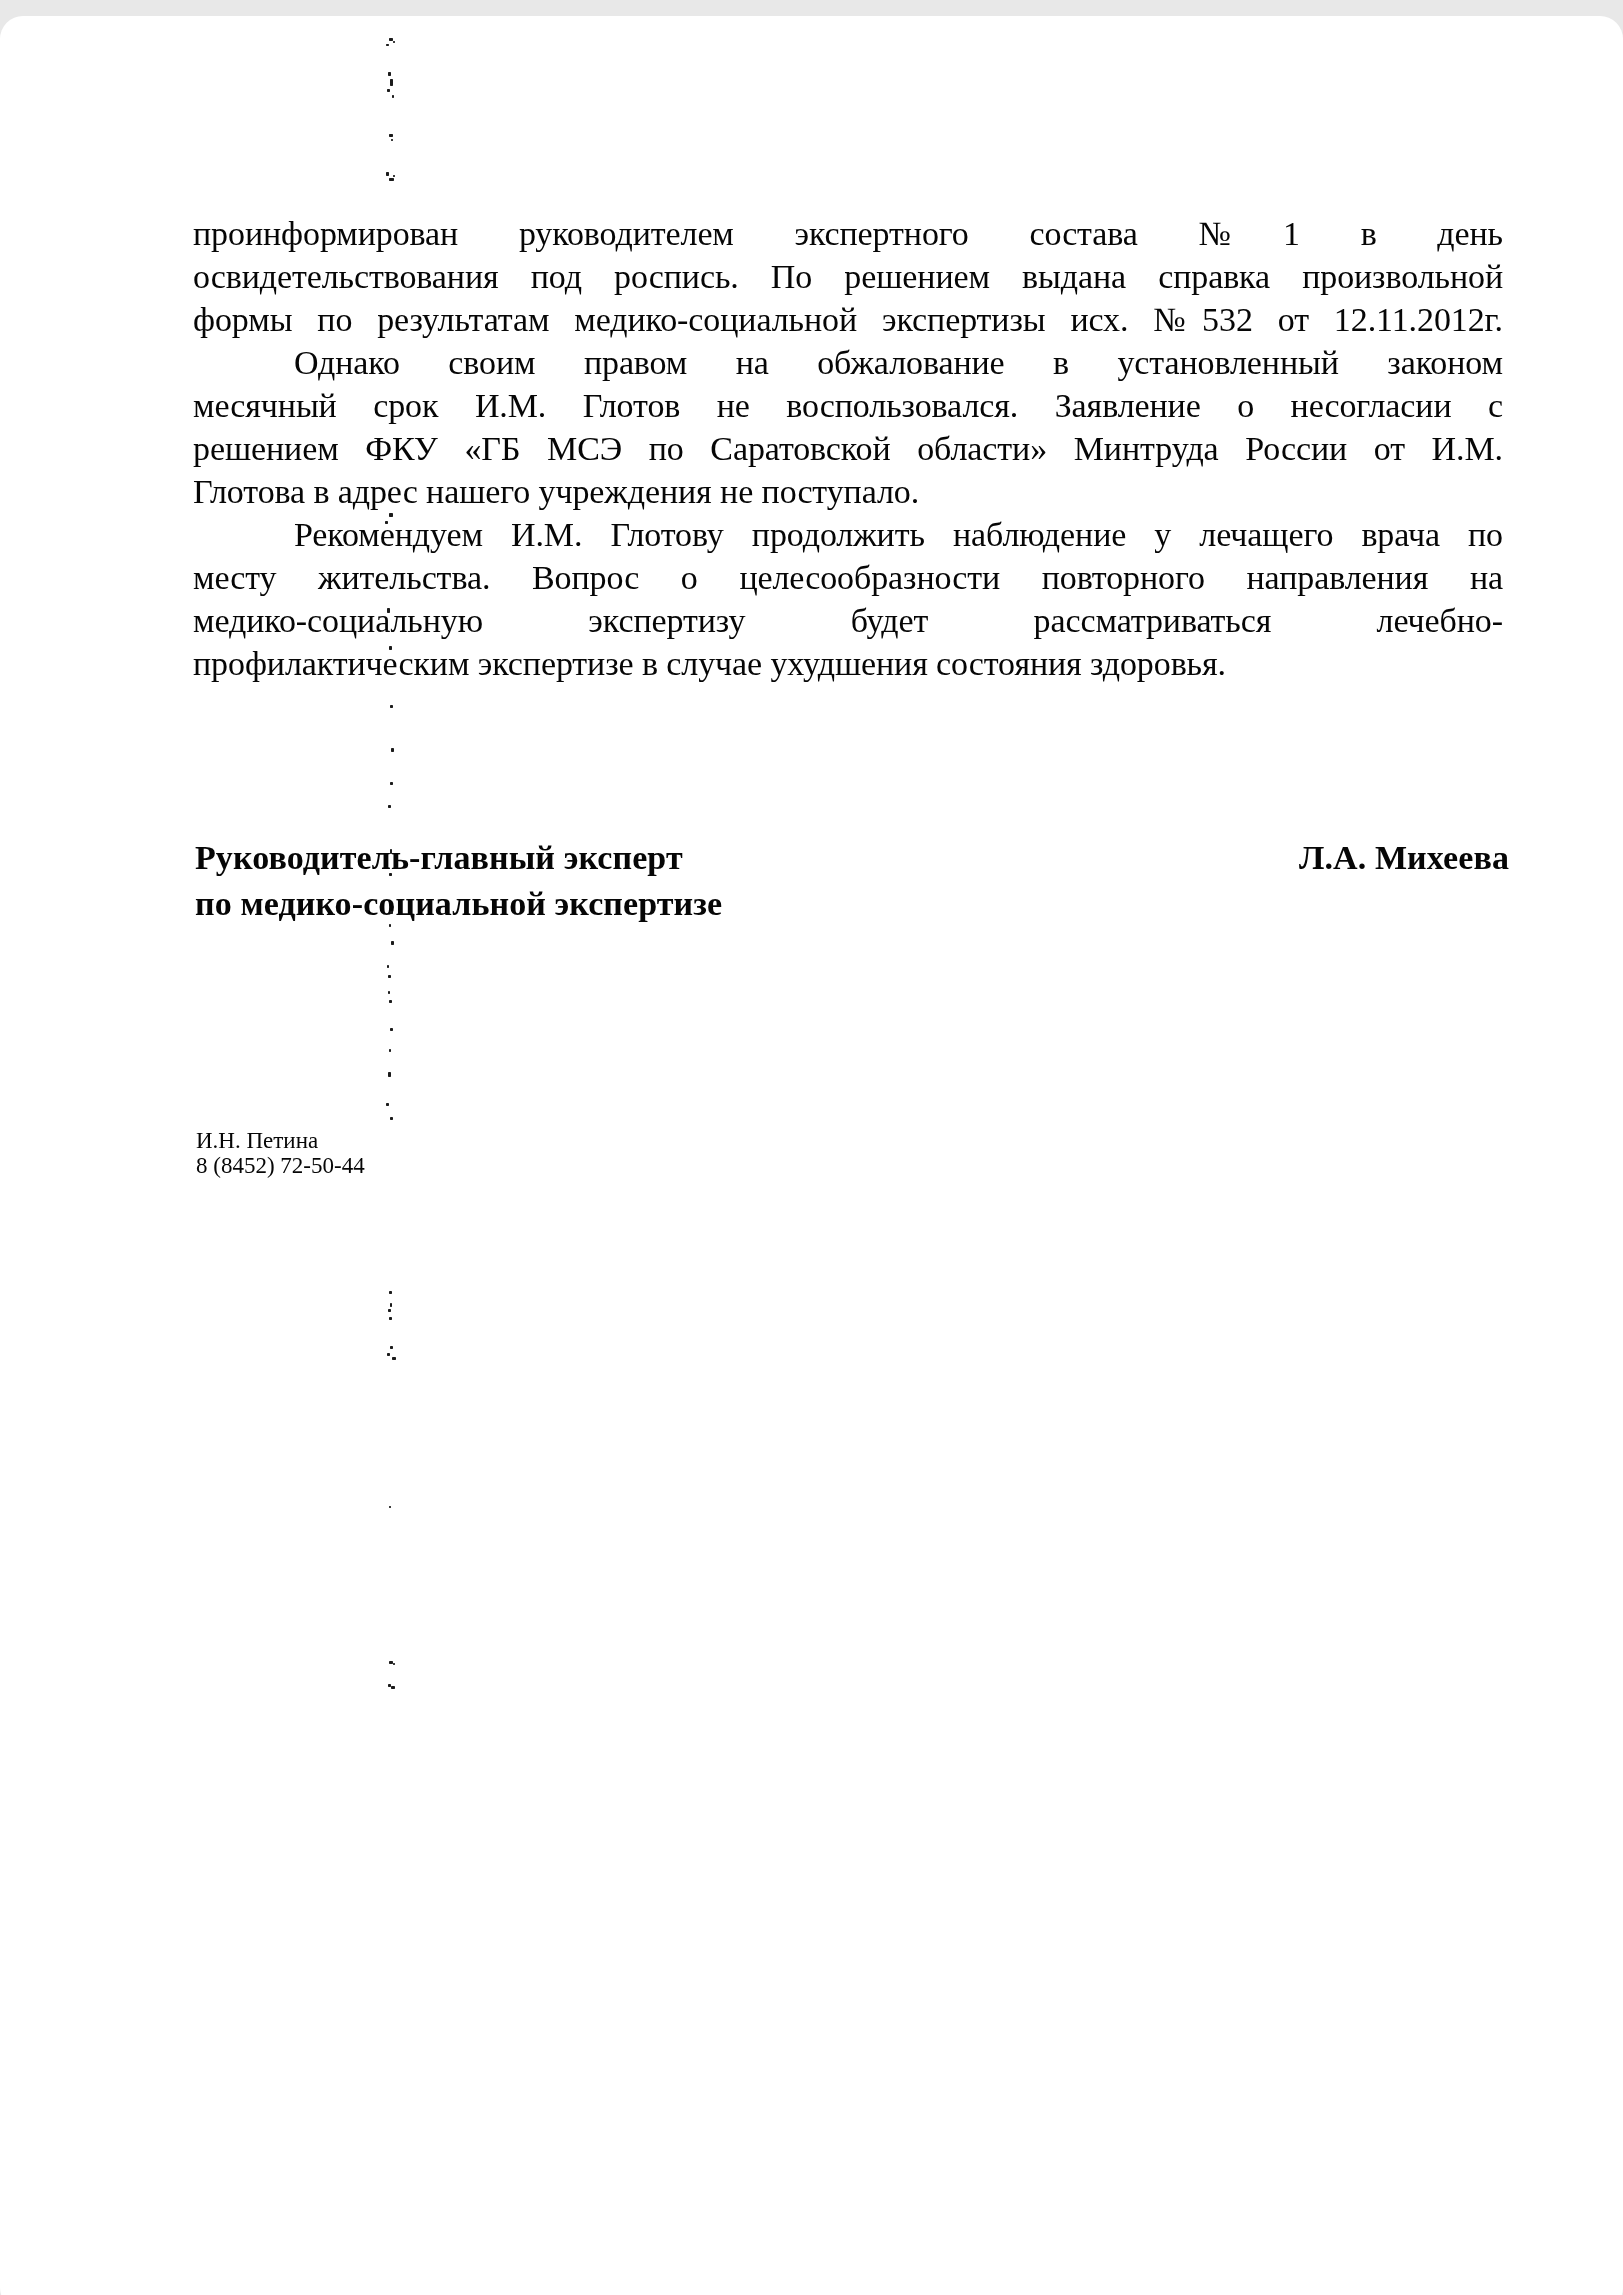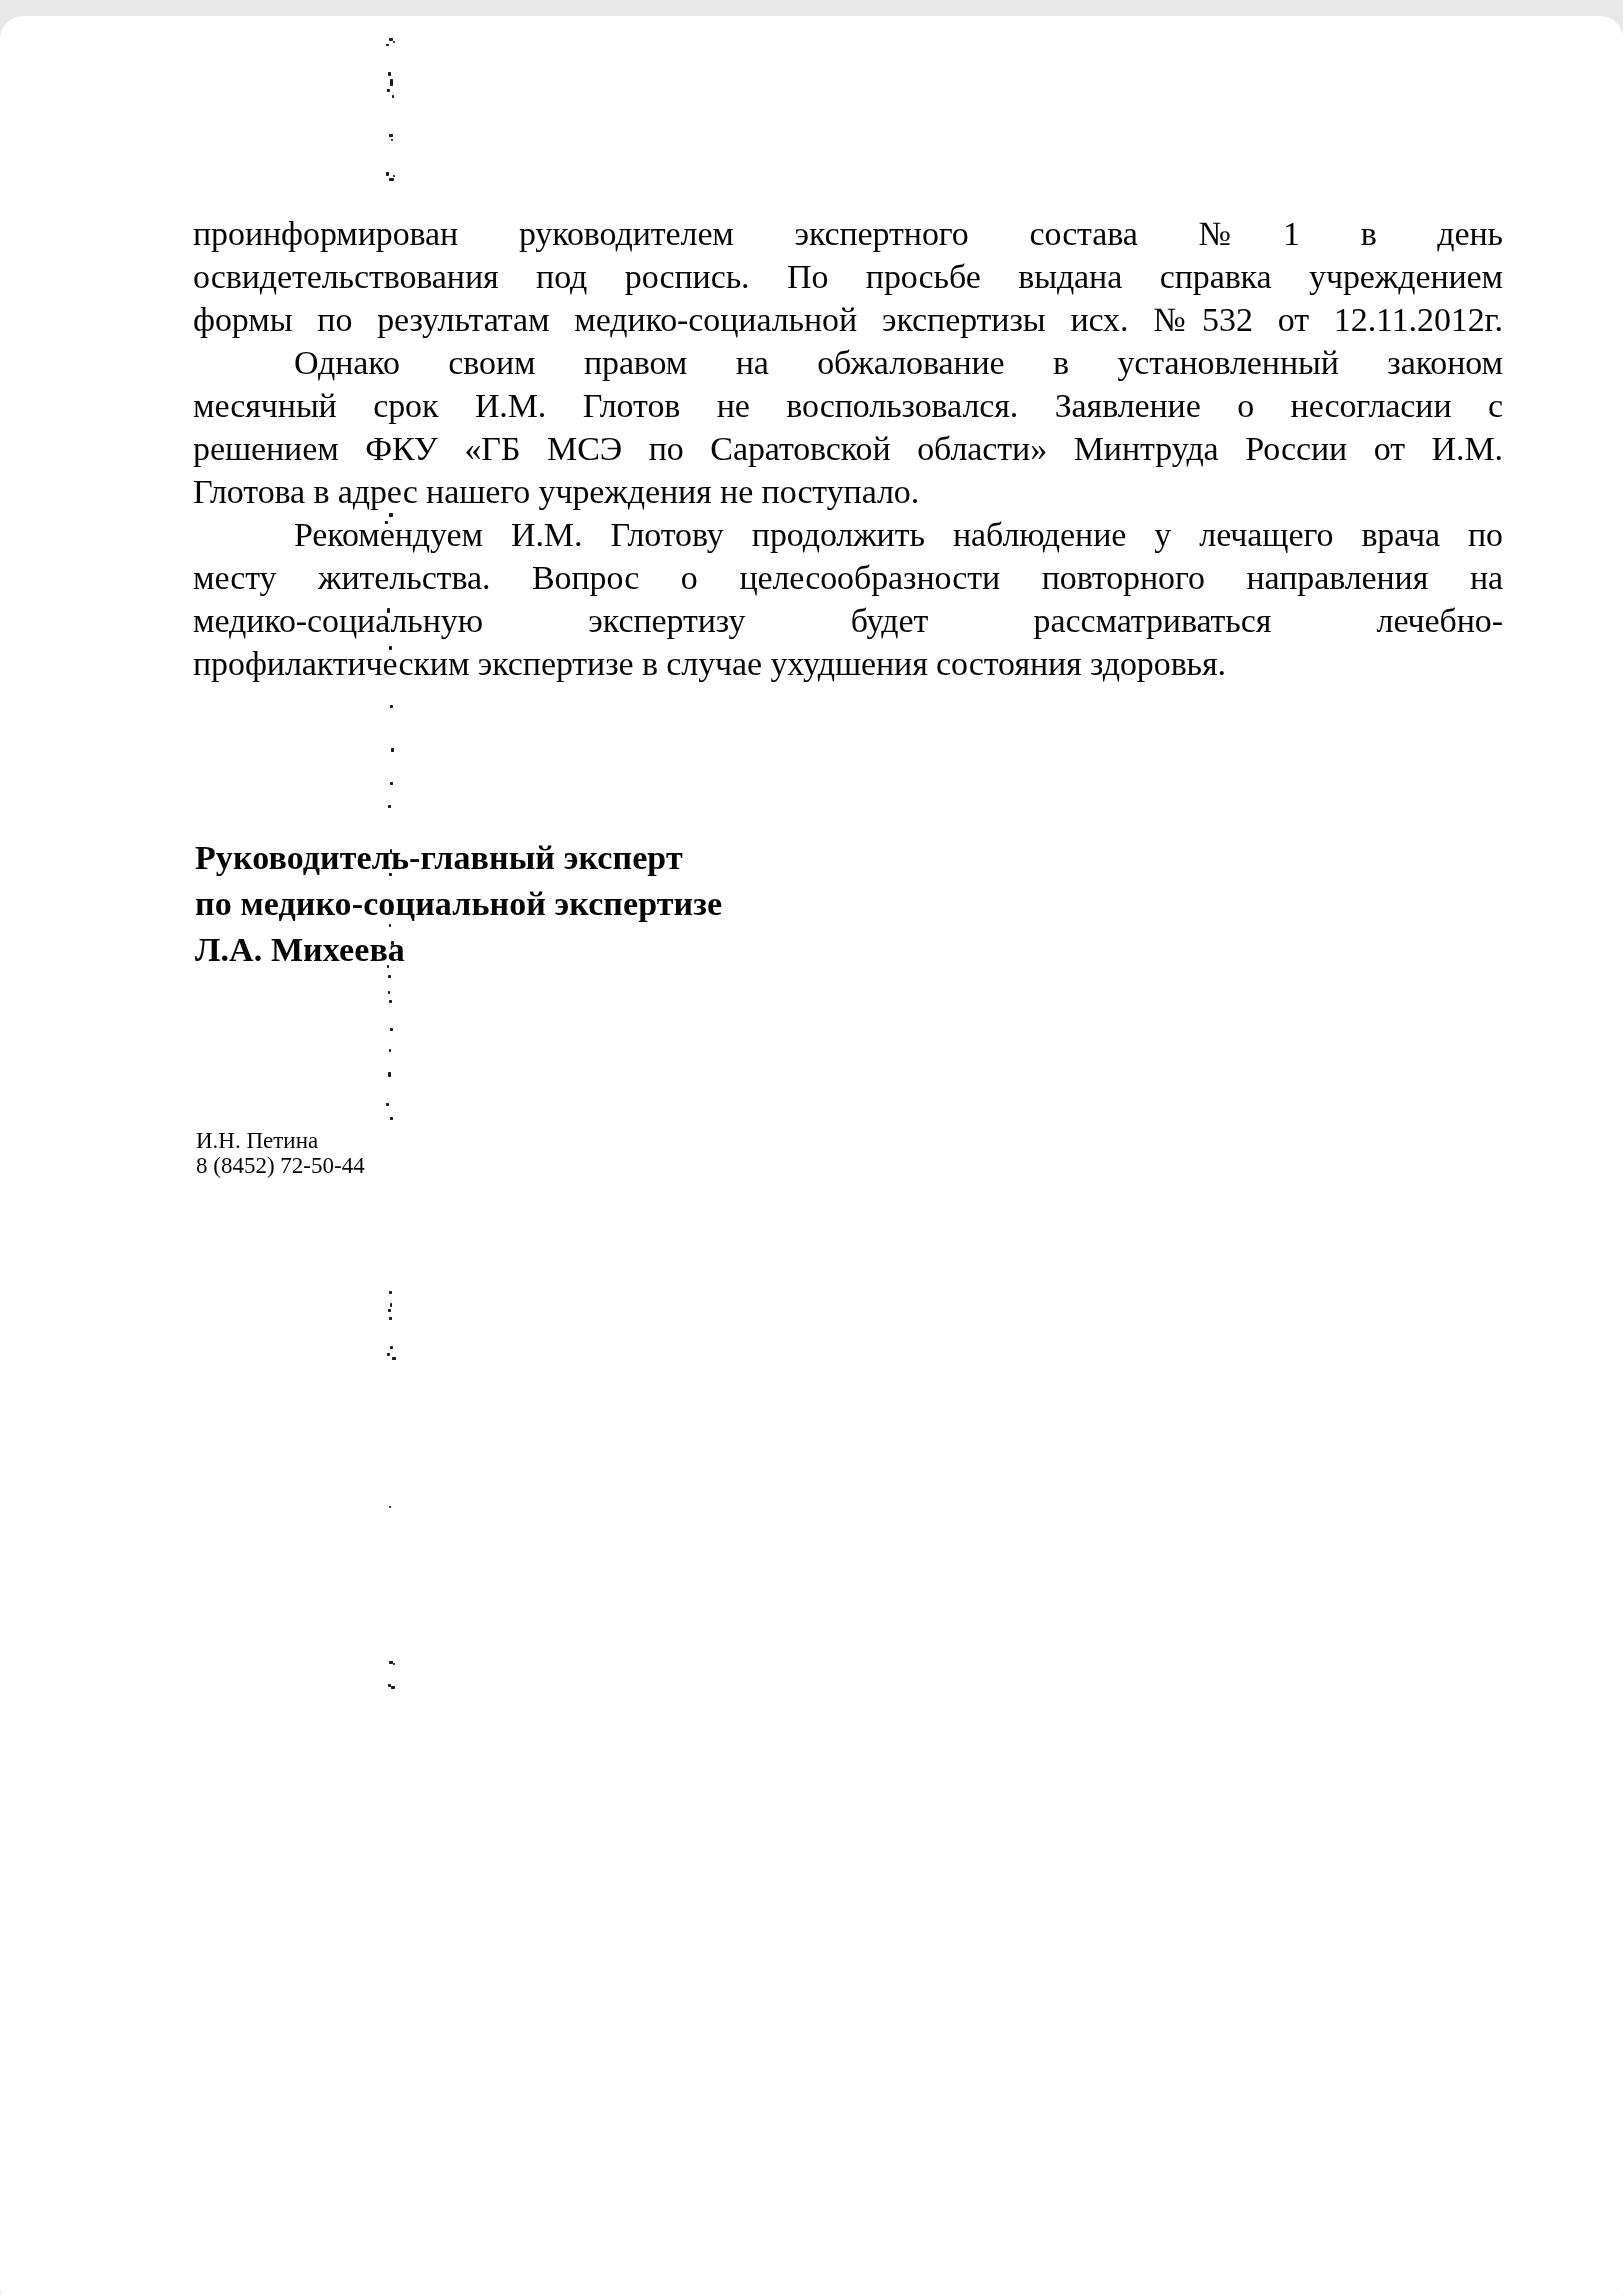--- a/index.html
+++ b/index.html
@@ -45,21 +45,20 @@
     left: 195px;
     top: 819px;
     width: 1314px;
     display: flex;
     justify-content: space-between;
     align-items: flex-start;
     font-weight: bold;
     font-size: 34px;
     line-height: 46px;
     letter-spacing: 0.1px;
-    flex-direction: column;
   }
   .sig-title div { white-space: nowrap; }
   .sig-name { white-space: nowrap; text-align: right; }
   
   .contact {
     position: absolute;
     left: 196px;
     top: 1112px;
     font-size: 23px;
     line-height: 25px;
@@ -74,21 +73,21 @@
 </style>
 </head>
 <body>
 
 <div class="page">
 
   <div class="bodytext">
 
     <div>
       <div class="textline">проинформирован руководителем экспертного состава №1 в день</div>
-      <div class="textline">освидетельствования под роспись. По просьбе выдана справка учреждением</div>
+      <div class="textline">освидетельствования под роспись. По решением выдана справка произвольной</div>
       <div class="textline">формы по результатам медико-социальной экспертизы исх. №532 от 12.11.2012г.</div>
     </div>
 
     <div>
       <div class="textline indent">Однако своим правом на обжалование в установленный законом</div>
       <div class="textline">месячный срок И.М. Глотов не воспользовался. Заявление о несогласии с</div>
       <div class="textline">решением ФКУ «ГБ МСЭ по Саратовской области» Минтруда России от И.М.</div>
       <div class="textline last">Глотова в адрес нашего учреждения не поступало.</div>
     </div>
 

